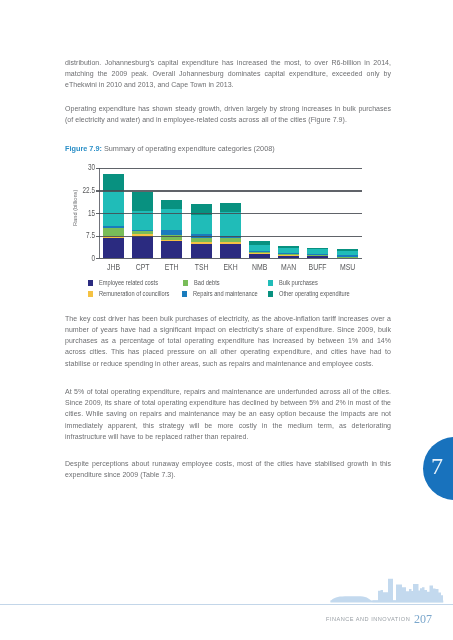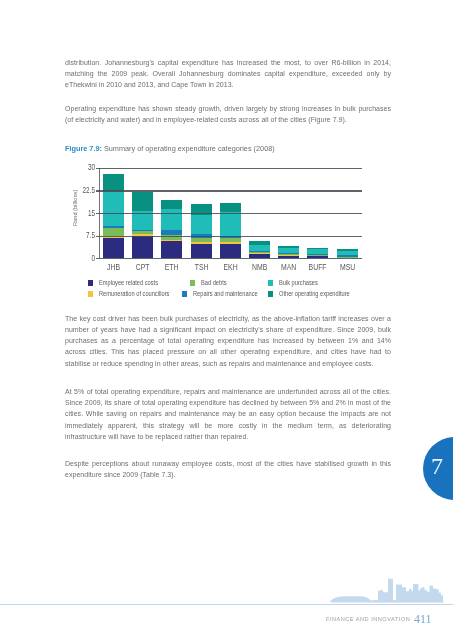--- a/index.html
+++ b/index.html
@@ -160,21 +160,21 @@
       <div class="xtick" style="left: 97.3778px; width: 29.1889px; top: 101.7px;">ETH</div>
       <div class="xtick" style="left: 126.567px; width: 29.1889px; top: 101.7px;">TSH</div>
       <div class="xtick" style="left: 155.756px; width: 29.1889px; top: 101.7px;">EKH</div>
       <div class="xtick" style="left: 184.944px; width: 29.1889px; top: 101.7px;">NMB</div>
       <div class="xtick" style="left: 214.133px; width: 29.1889px; top: 101.7px;">MAN</div>
       <div class="xtick" style="left: 243.322px; width: 29.1889px; top: 101.7px;">BUFF</div>
       <div class="xtick" style="left: 272.511px; width: 29.1889px; top: 101.7px;">MSU</div>
       <div class="legend">
         <div class="legitem" style="left: 27.85px; top: 0px;"><span class="legsq" style="background: rgb(43, 43, 128);"></span><span class="legtxt">Employee related costs</span></div>
         <div class="legitem" style="left: 27.85px; top: 11px;"><span class="legsq" style="background: rgb(245, 194, 67);"></span><span class="legtxt">Remuneration of councillors</span></div>
-        <div class="legitem" style="left: 130px; top: 0px;"><span class="legsq" style="background: rgb(121, 189, 89);"></span><span class="legtxt">Bad debts</span></div>
+        <div class="legitem" style="left: 123px; top: 0px;"><span class="legsq" style="background: rgb(121, 189, 89);"></span><span class="legtxt">Bad debts</span></div>
         <div class="legitem" style="left: 122.1px; top: 11px;"><span class="legsq" style="background: rgb(26, 124, 189);"></span><span class="legtxt">Repairs and maintenance</span></div>
         <div class="legitem" style="left: 207.8px; top: 0px;"><span class="legsq" style="background: rgb(32, 188, 184);"></span><span class="legtxt">Bulk purchases</span></div>
         <div class="legitem" style="left: 207.8px; top: 11px;"><span class="legsq" style="background: rgb(8, 145, 128);"></span><span class="legtxt">Other operating expenditure</span></div>
       </div>
     </div>
 
   <div class="para" style="top:312.8px;">The key cost driver has been bulk purchases of electricity, as the above-inflation tariff increases over a number of years have had a significant impact on electricity's share of expenditure. Since 2009, bulk purchases as a percentage of total operating expenditure has increased by between 1% and 14% across cities. This has placed pressure on all other operating expenditure, and cities have had to stabilise or reduce spending in other areas, such as repairs and maintenance and employee costs.</div>
   <div class="para" style="top:386px;">At 5% of total operating expenditure, repairs and maintenance are underfunded across all of the cities. Since 2009, its share of total operating expenditure has declined by between 5% and 2% in most of the cities. While saving on repairs and maintenance may be an easy option because the impacts are not immediately apparent, this strategy will be more costly in the medium term, as deteriorating infrastructure will have to be replaced rather than repaired.</div>
   <div class="para" style="top:458px;">Despite perceptions about runaway employee costs, most of the cities have stabilised growth in this expenditure since 2009 (Table 7.3).</div>
 
@@ -188,14 +188,14 @@
       <g fill="#c3d9ee">
         <path d="M5.2 31.3 C6.6 29.6 8.4 28.2 11.0 27.4 C13.3 26.7 16.0 26.3 20.0 26.2
              C25.0 26.1 31.0 26.1 35.5 26.3 C39.0 26.5 41.5 27.3 43.3 28.4
              C45.1 29.4 46.2 30.4 46.8 31.3 Z"></path>
         <path d="M5.4 30.4 H118.3 V32.4 H5.4 Z"></path>
         <path d="M47.5 32.2 V30.2 H53.0 V20.8 H55.5 V20.0 H58.0 V22.2 H63.0 V8.7 H68.0 V30.2 H71.0 V14.6 H77.0 V17.3 H81.0 V21.3 H84.0 V19.1 H86.5 V21.1 H88.0 V14.0 H93.5 V20.4 H95.0 V18.2 H97.0 V17.3 H99.5 V19.9 H102.0 V21.7 H104.5 V15.5 H108.0 V18.4 H110.5 V19.1 H113.5 V22.6 H116.0 V25.3 H118.0 V32.2 Z"></path>
       </g>
     </svg>
   </div>
   <div class="footer-text" style="left:326px;">FINANCE AND INNOVATION</div>
-  <div class="footer-num" style="left:414px;">411</div>
+  <div class="footer-num" style="left:414px;">207</div>
 </div>
 
 </body></html>

